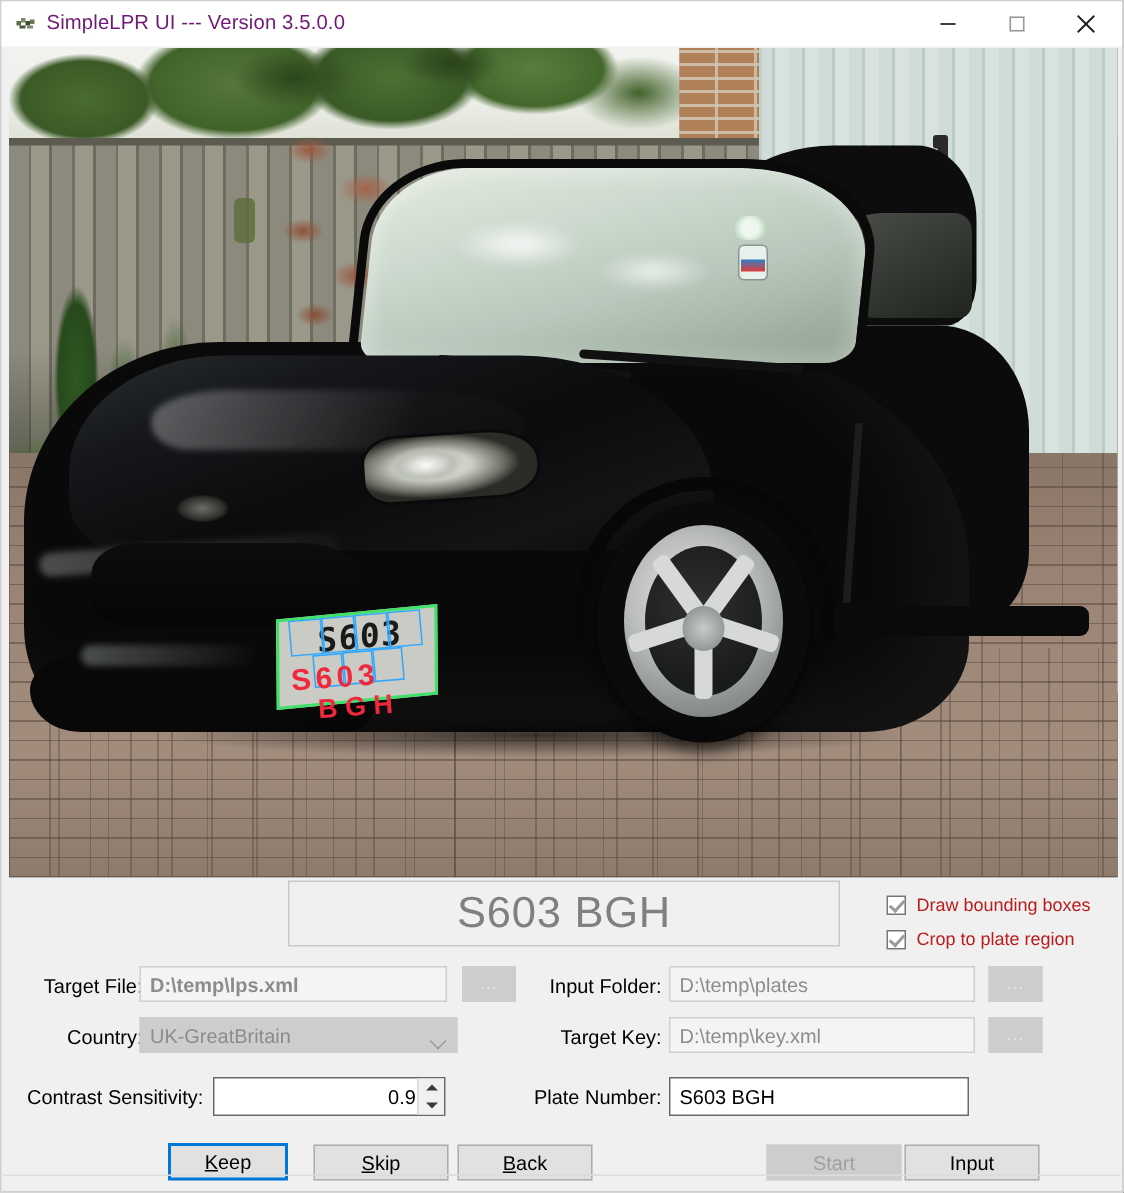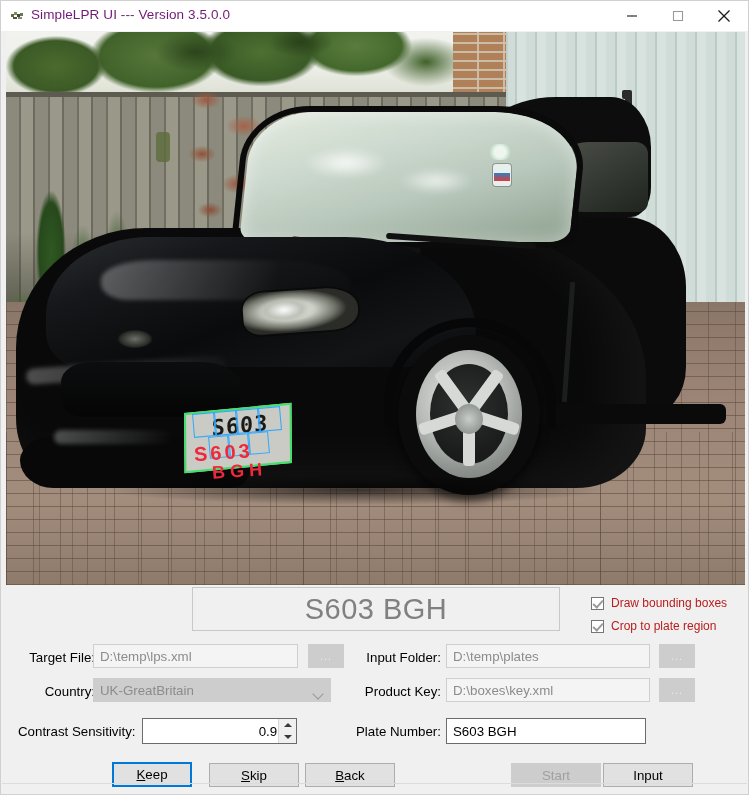--- a/index.html
+++ b/index.html
@@ -327,44 +327,44 @@
     <div class="cbx cb1">
       <div class="box checked"></div>
       <div class="lab">Draw bounding boxes</div>
     </div>
     <div class="cbx cb2">
       <div class="box checked"></div>
       <div class="lab">Crop to plate region</div>
     </div>
 
     <div class="lbl" style="left:0;top:65px;width:93px;">Target File:</div>
-    <div class="tbox" style="left:91px;top:59px;width:205px;height:24px;">D:\temp\lps.xml</div>
+    <div class="tbox" style="left:91px;top:59px;width:205px;height:24px;font-weight:bold;">D:\temp\lps.xml</div>
     <div class="btn-dots" style="left:306px;top:59px;width:36px;height:24px;">...</div>
 
     <div class="lbl" style="left:0;top:99px;width:93px;">Country:</div>
-    <div class="combo" style="left:91px;top:93px;width:238px;height:24px;">
+    <div class="combo" style="left:91px;top:93px;width:212px;height:24px;">
       <span>UK-GreatBritain</span>
       <span class="arrow"></span>
     </div>
 
     <div class="lbl" style="left:16px;top:139px;width:113px;">Contrast Sensitivity:</div>
     <div class="spin" style="left:140px;top:133px;width:155px;height:26px;">
       <span>0.918</span>
       <div class="spin-btns">
         <div class="spin-up"></div>
         <div class="spin-dn"></div>
       </div>
     </div>
 
     <div class="lbl" style="left:272px;top:65px;width:167px;">Input Folder:</div>
     <div class="tbox" style="left:444px;top:59px;width:204px;height:24px;">D:\temp\plates</div>
     <div class="btn-dots" style="left:657px;top:59px;width:36px;height:24px;">...</div>
 
-    <div class="lbl" style="left:272px;top:99px;width:167px;">Product Key:</div>
-    <div class="tbox" style="left:444px;top:93px;width:204px;height:24px;">D:\boxes\key.xml</div>
+    <div class="lbl" style="left:272px;top:99px;width:167px;">Target Key:</div>
+    <div class="tbox" style="left:444px;top:93px;width:204px;height:24px;">D:\temp\key.xml</div>
     <div class="btn-dots" style="left:657px;top:93px;width:36px;height:24px;">...</div>
 
     <div class="lbl" style="left:272px;top:139px;width:167px;">Plate Number:</div>
     <div class="tbox enabled" style="left:444px;top:133px;width:200px;height:26px;">S603 BGH</div>
 
     <div class="btn focus" style="left:110px;top:177px;width:80px;height:25px;">
       <span><u>K</u><span>eep</span></span>
     </div>
     <div class="btn" style="left:207px;top:178px;width:90px;height:24px;">
       <span><u>S</u><span>kip</span></span>

